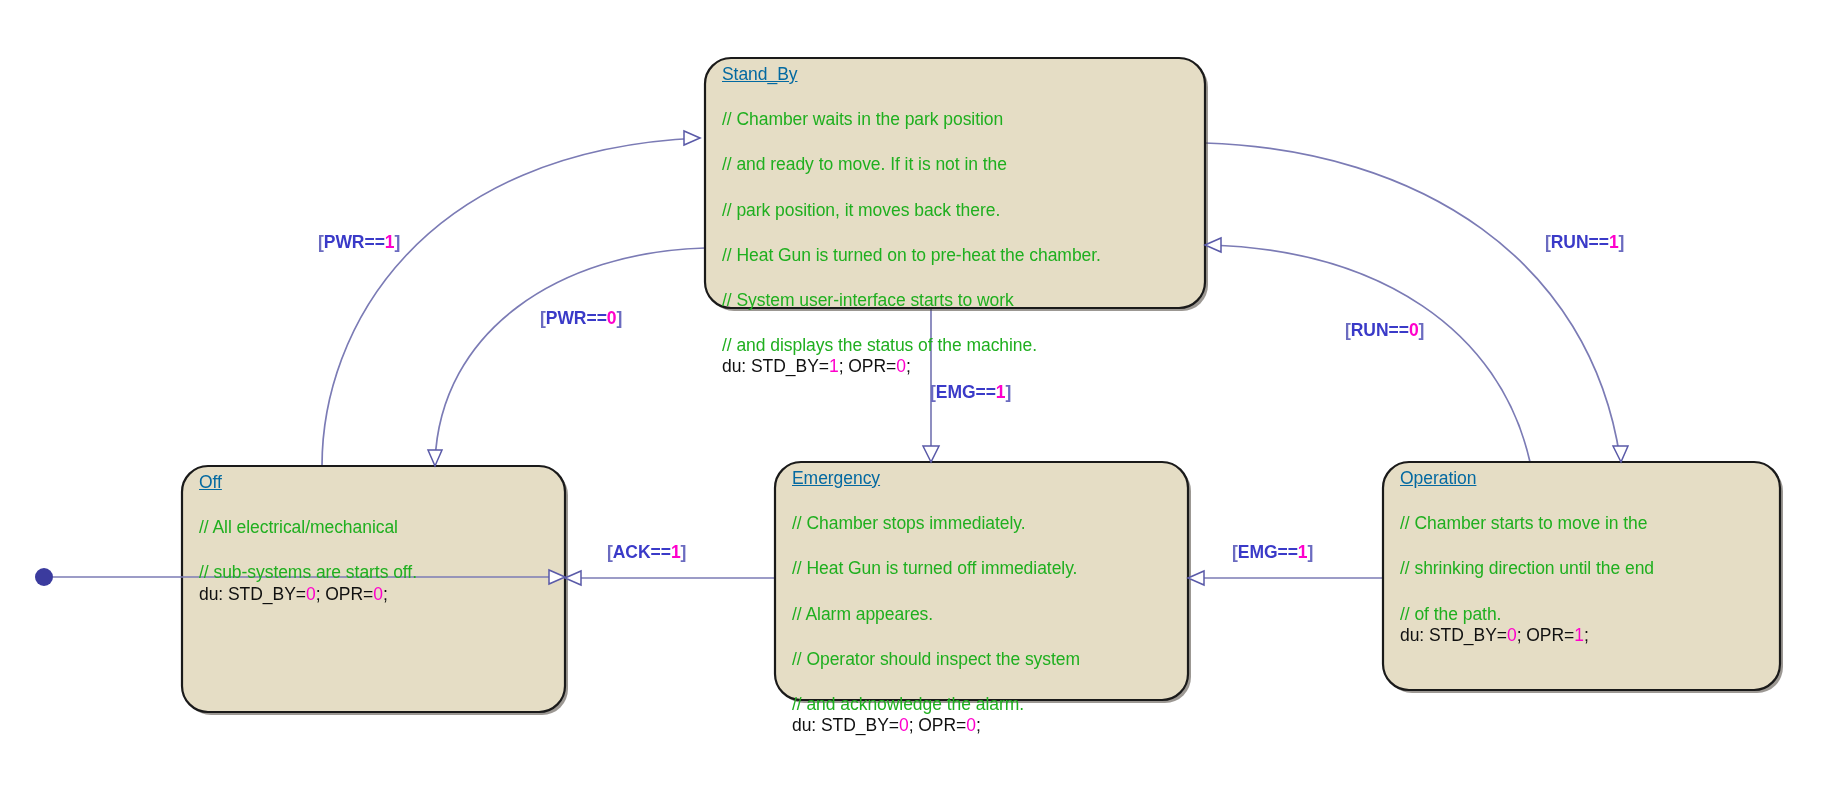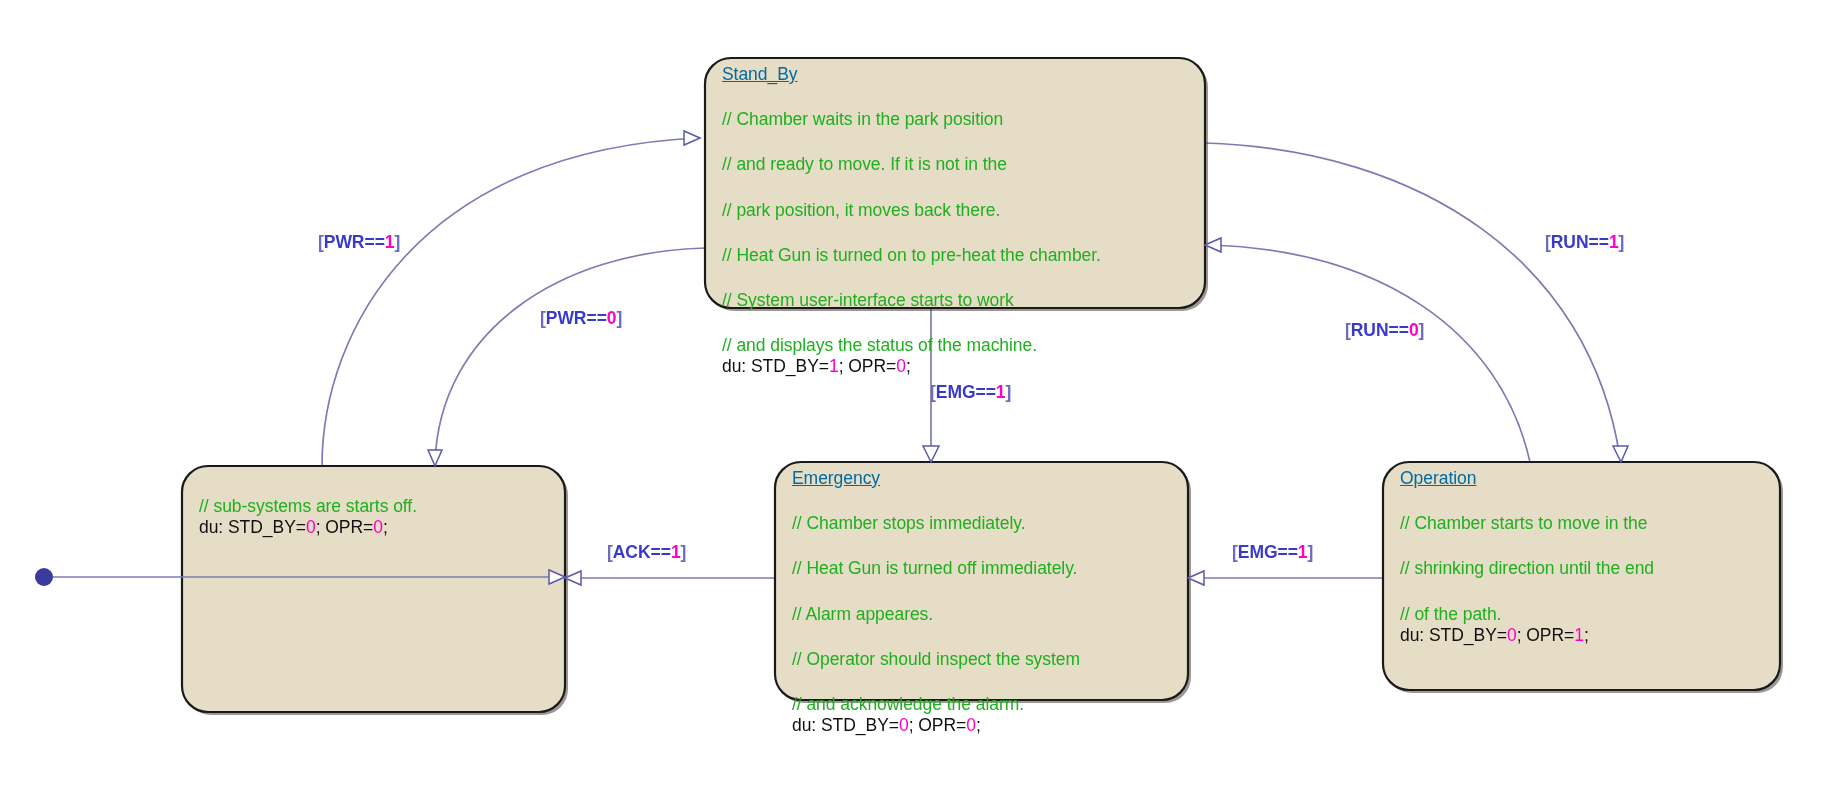--- a/index.html
+++ b/index.html
@@ -140,21 +140,21 @@
         <path d="M 931 462 L 923 446 L 939 446 Z" class="transition-head"></path>
         <path d="M 1188 578 L 1204 571 L 1204 585 Z" class="transition-head"></path>
         <path d="M 565 578 L 581 571 L 581 585 Z" class="transition-head"></path>
         <path d="M 565 577 L 549 570 L 549 584 Z" class="transition-head"></path>
       </g>
 
   </svg>
 
   <div id="text-layer">
       <div class="state-text" style="left: 722px; top: 64px; width: 476px;"><div class="state-name">Stand_By</div><div class="cmt">// Chamber waits in the park position</div><div class="cmt">// and ready to move. If it is not in the</div><div class="cmt">// park position, it moves back there.</div><div class="cmt">// Heat Gun is turned on to pre-heat the chamber.</div><div class="cmt">// System user-interface starts to work</div><div class="cmt">// and displays the status of the machine.</div><div class="code"><span>du: STD_BY=</span><span class="num">1</span><span>; OPR=</span><span class="num">0</span><span>;</span></div></div>
-      <div class="state-text" style="left: 199px; top: 472px; width: 359px;"><div class="cmt">// sub-systems are starts off.</div><div class="code"><span>du: STD_BY=</span><span class="num">0</span><span>; OPR=</span><span class="num">0</span><span>;</span></div></div>
+      <div class="state-text" style="left: 199px; top: 472px; width: 359px;"><div class="state-name">Off</div><div class="cmt">// All electrical/mechanical</div><div class="cmt">// sub-systems are starts off.</div><div class="code"><span>du: STD_BY=</span><span class="num">0</span><span>; OPR=</span><span class="num">0</span><span>;</span></div></div>
       <div class="state-text" style="left: 792px; top: 468px; width: 389px;"><div class="state-name">Emergency</div><div class="cmt">// Chamber stops immediately.</div><div class="cmt">// Heat Gun is turned off immediately.</div><div class="cmt">// Alarm appeares.</div><div class="cmt">// Operator should inspect the system</div><div class="cmt">// and acknowledge the alarm.</div><div class="code"><span>du: STD_BY=</span><span class="num">0</span><span>; OPR=</span><span class="num">0</span><span>;</span></div></div>
       <div class="state-text" style="left: 1400px; top: 468px; width: 373px;"><div class="state-name">Operation</div><div class="cmt">// Chamber starts to move in the</div><div class="cmt">// shrinking direction until the end</div><div class="cmt">// of the path.</div><div class="code"><span>du: STD_BY=</span><span class="num">0</span><span>; OPR=</span><span class="num">1</span><span>;</span></div></div>
     </div>
   <div id="label-layer">
       <div class="trans-label" style="left: 318px; top: 232px;"><span class="brk">[</span><span>PWR==</span><span class="num">1</span><span class="brk">]</span></div>
       <div class="trans-label" style="left: 540px; top: 302px; margin-top: 6px;"><span class="brk">[</span><span>PWR==</span><span class="num">0</span><span class="brk">]</span></div>
       <div class="trans-label" style="left: 1545px; top: 232px;"><span class="brk">[</span><span>RUN==</span><span class="num">1</span><span class="brk">]</span></div>
       <div class="trans-label" style="left: 1345px; top: 320px;"><span class="brk">[</span><span>RUN==</span><span class="num">0</span><span class="brk">]</span></div>
       <div class="trans-label" style="left: 930px; top: 382px;"><span class="brk">[</span><span>EMG==</span><span class="num">1</span><span class="brk">]</span></div>
       <div class="trans-label" style="left: 1232px; top: 542px;"><span class="brk">[</span><span>EMG==</span><span class="num">1</span><span class="brk">]</span></div>

